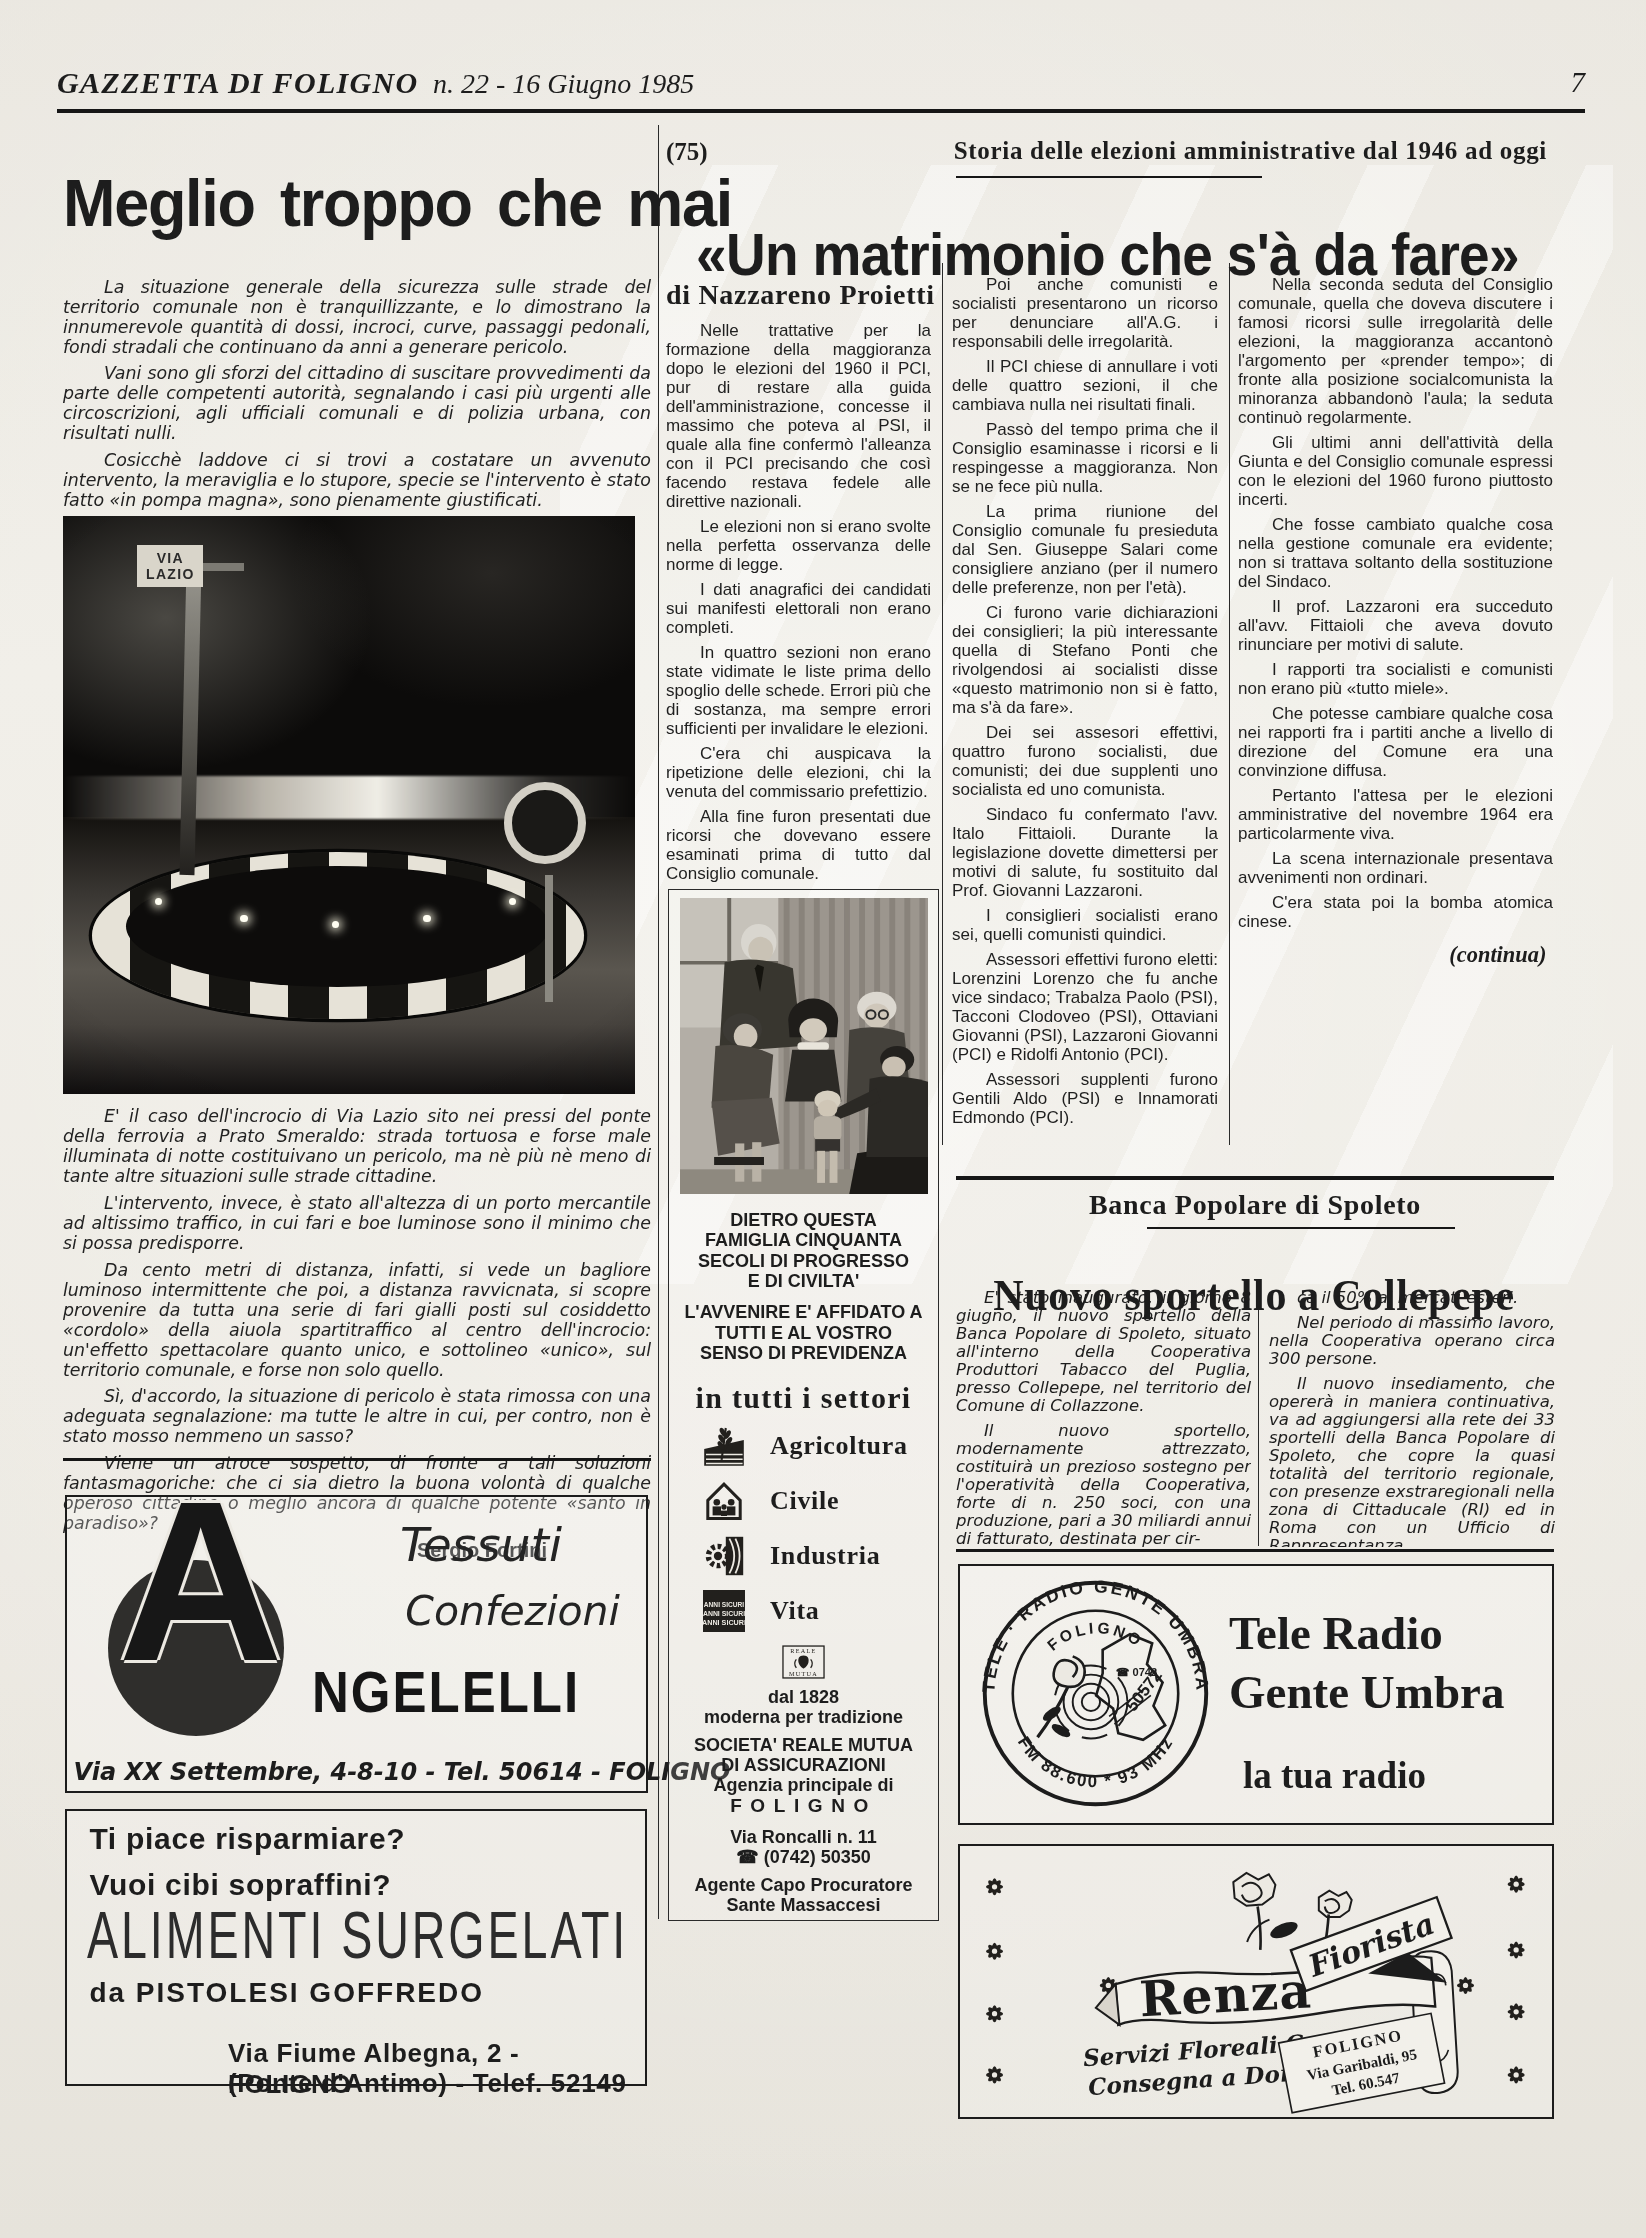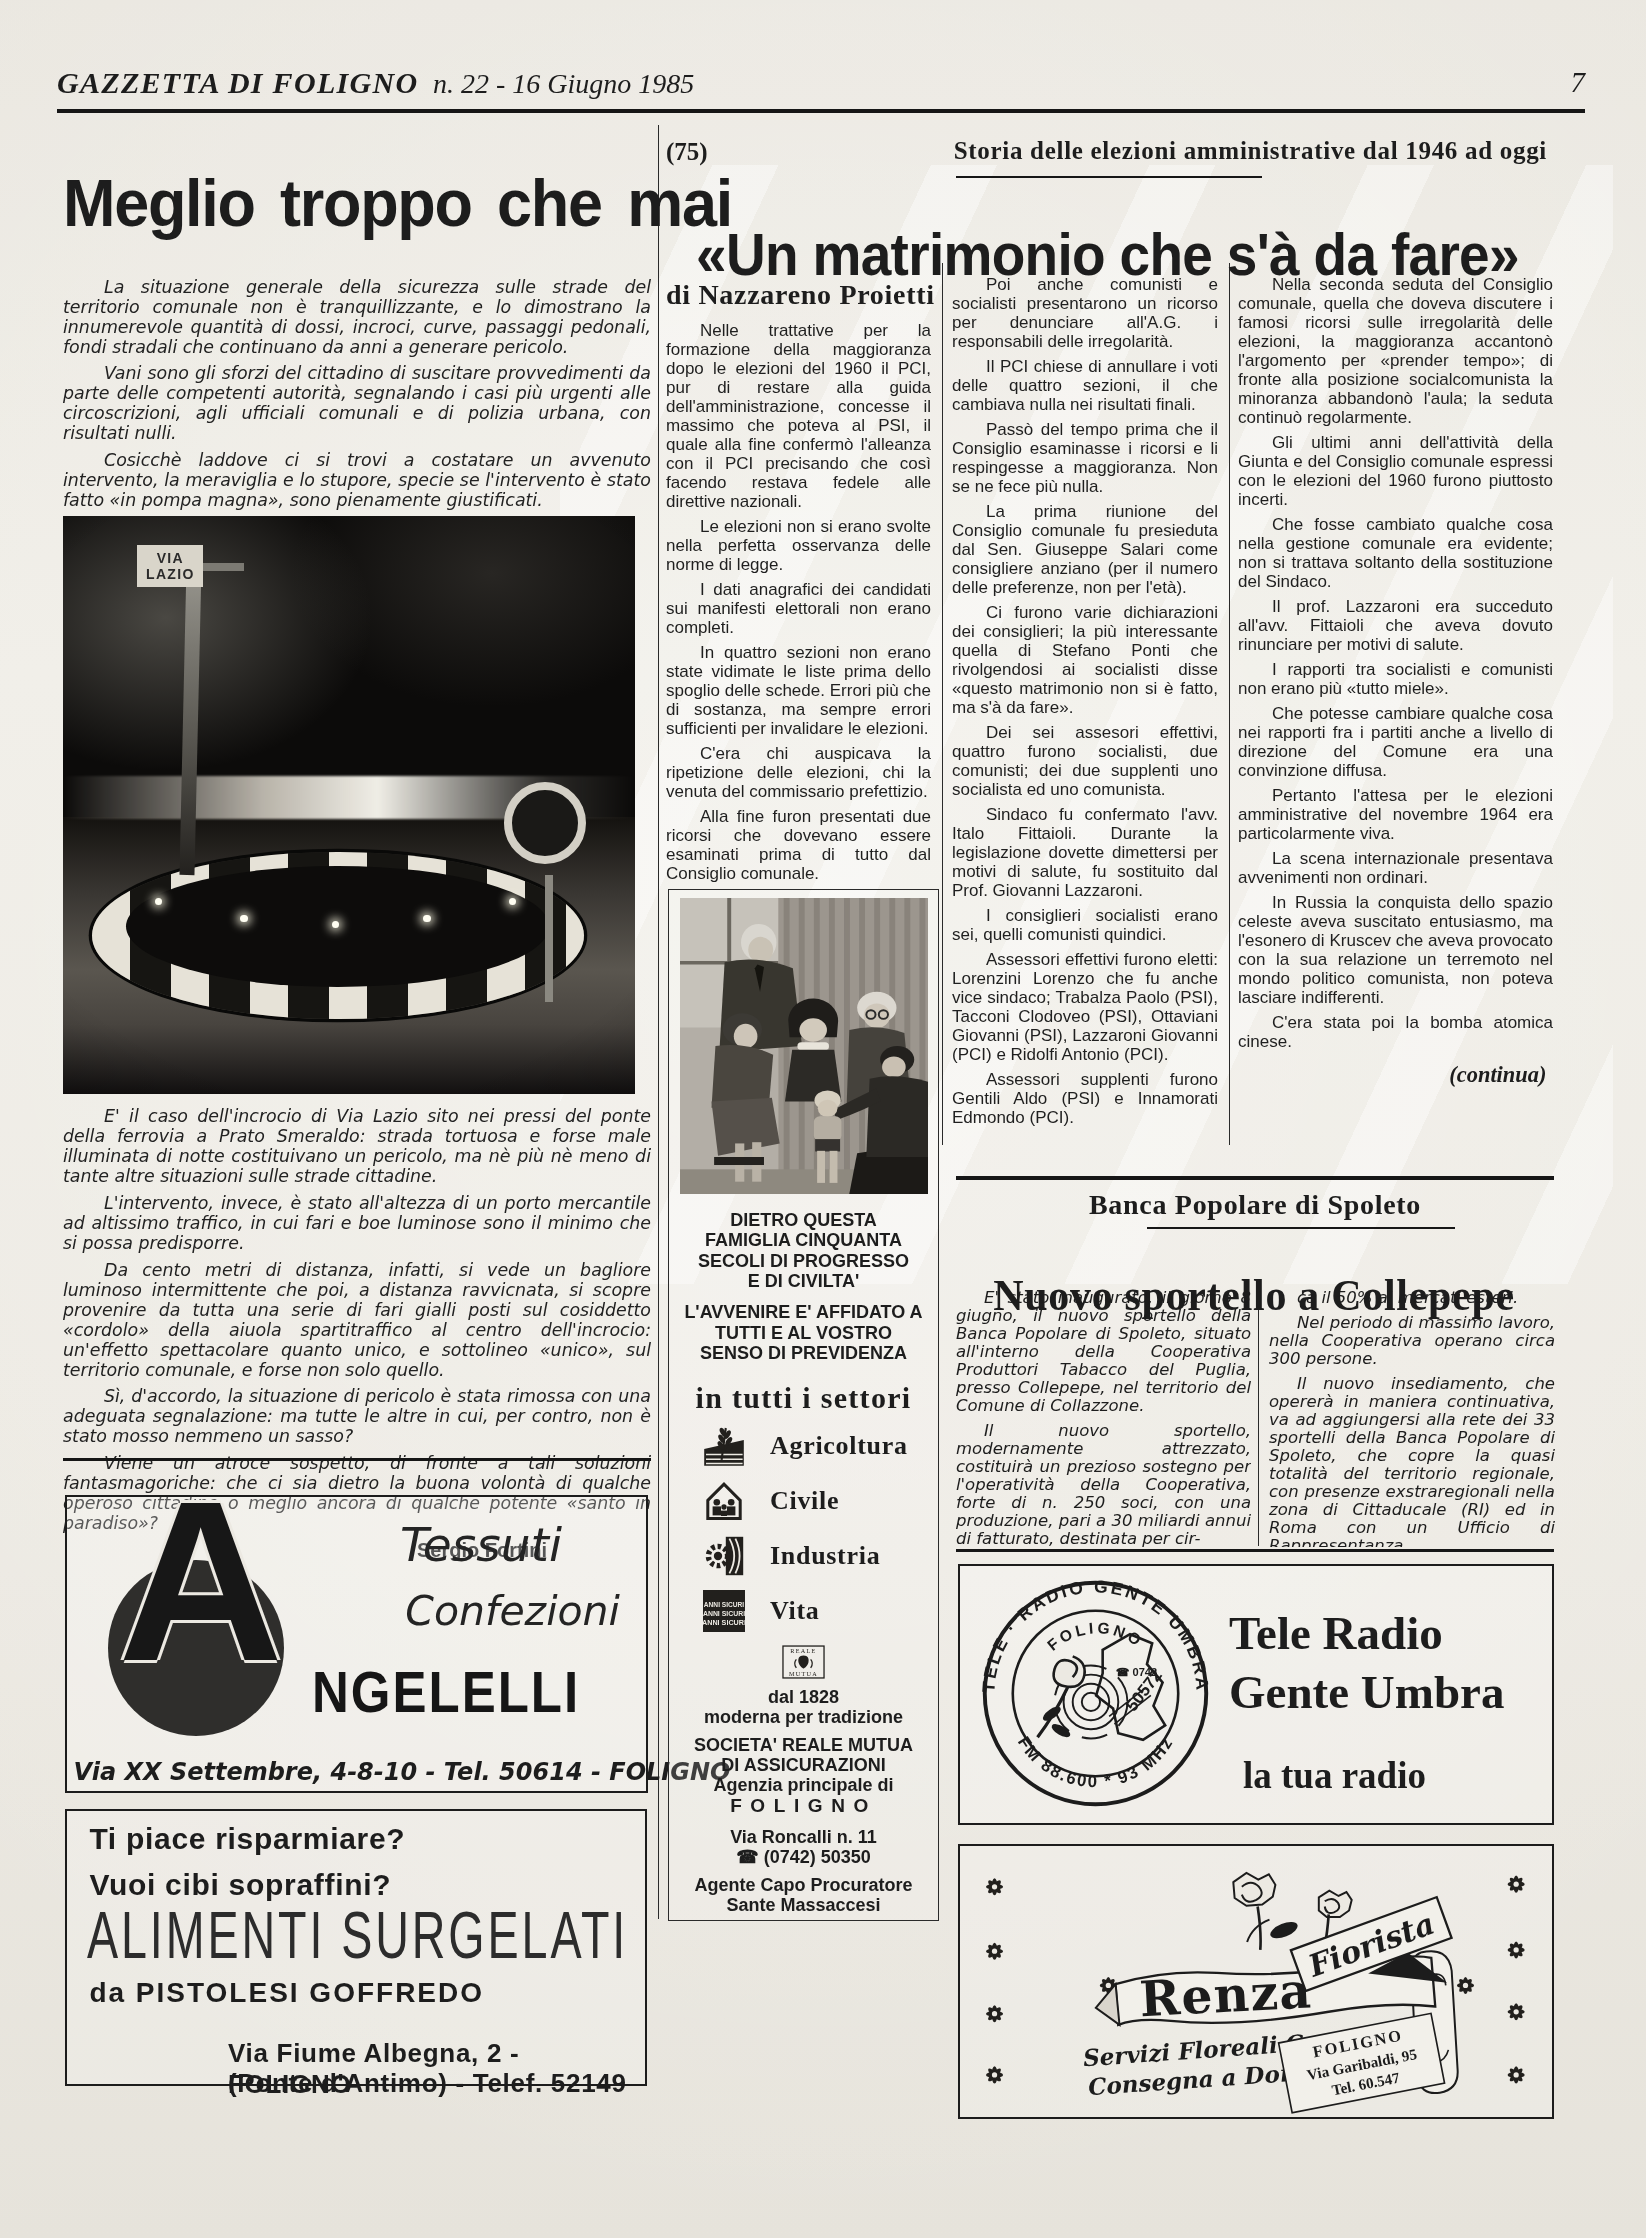--- a/index.html
+++ b/index.html
@@ -236,21 +236,20 @@
   <div class="mcol" id="mcol3">
     <div>
         <p>Nella seconda seduta del Consiglio comunale, quella che doveva discutere i famosi ricorsi sulle irregolarità delle elezioni, la maggioranza accantonò l'argomento per «prender tempo»; di fronte alla posizione socialcomunista la minoranza abbandonò l'aula; la seduta continuò regolarmente.</p>
         <p>Gli ultimi anni dell'attività della Giunta e del Consiglio comunale espressi con le elezioni del 1960 furono piuttosto incerti.</p>
         <p>Che fosse cambiato qualche cosa nella gestione comunale era evidente; non si trattava soltanto della sostituzione del Sindaco.</p>
         <p>Il prof. Lazzaroni era succeduto all'avv. Fittaioli che aveva dovuto rinunciare per motivi di salute.</p>
         <p>I rapporti tra socialisti e comunisti non erano più «tutto miele».</p>
         <p>Che potesse cambiare qualche cosa nei rapporti fra i partiti anche a livello di direzione del Comune era una convinzione diffusa.</p>
         <p>Pertanto l'attesa per le elezioni amministrative del novembre 1964 era particolarmente viva.</p>
         <p>La scena internazionale presentava avvenimenti non ordinari.</p>
-        <p>In Russia la conquista dello spazio celeste aveva suscitato entusiasmo, ma l'esonero di Kruscev che aveva provocato con la sua relazione un terremoto nel mondo politico comunista, non poteva lasciare indifferenti.</p>
         <p>C'era stata poi la bomba atomica cinese.</p>
       </div>
     <div class="continua">(continua)</div>
   </div>
 
   <section id="mutua-ad">
     <svg class="fam-photo" viewBox="0 0 378 480" preserveAspectRatio="none">
       <rect width="378" height="480" fill="#b3aea6"></rect>
       <rect x="0" y="0" width="150" height="210" fill="#c6c2ba"></rect>
       <path d="M75,0 V210 M0,105 H150" stroke="#6b675f" stroke-width="6" fill="none"></path>

